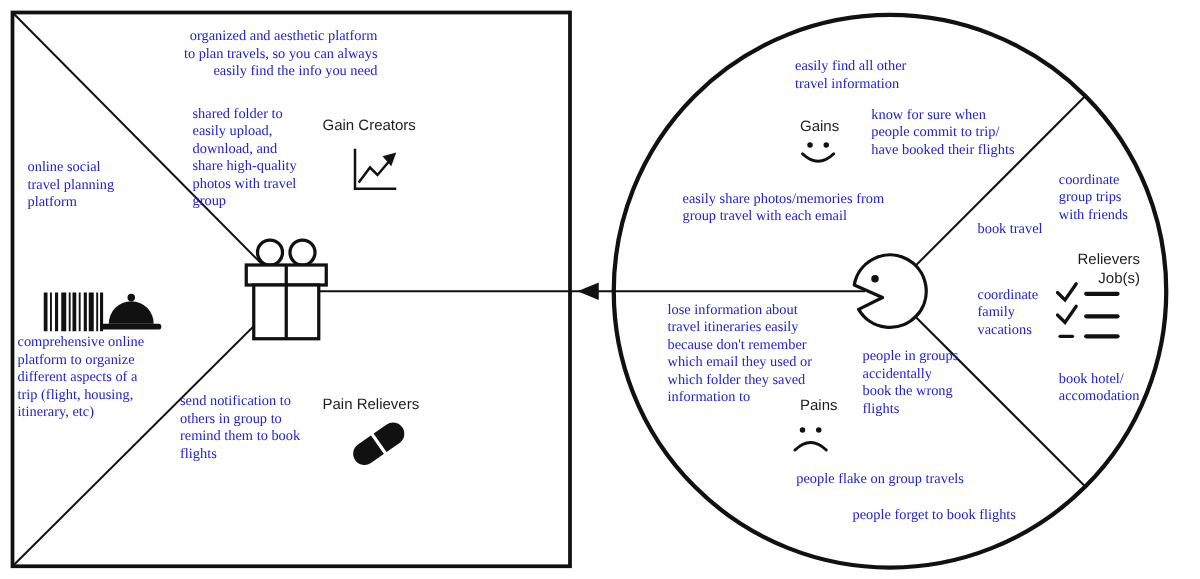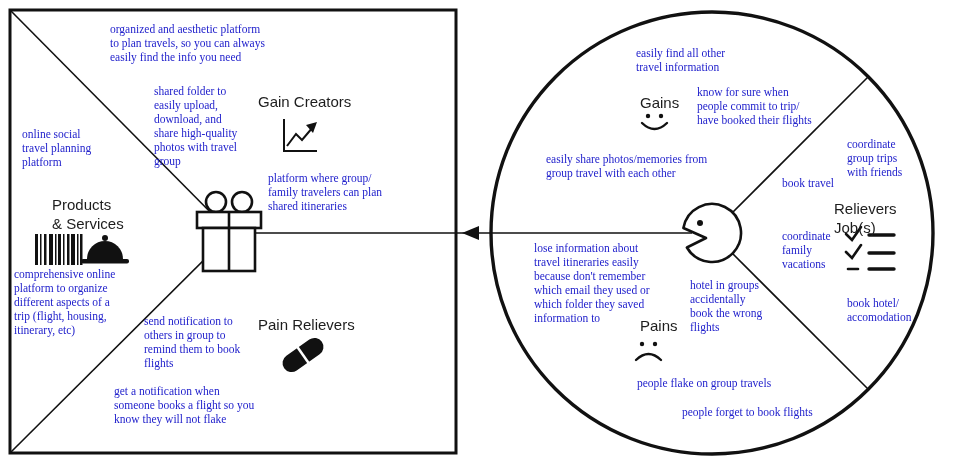--- a/index.html
+++ b/index.html
@@ -15,26 +15,26 @@
     position:absolute;
     color:#2222cc;
     font-size:11.5px;
     line-height:1.22;
     white-space:pre-line;
     font-family:"Liberation Serif", serif;
   }
   .label{
     position:absolute;
     color:#1d1d1d;
-    font-size:15px;
+    font-size:12px;
     line-height:1.25;
     white-space:pre-line;
     font-family:"Liberation Sans", sans-serif;
   }
-  .center{text-align:left;}
+  .center{text-align:right;}
 </style>
 </head>
 <body>
 
 <div id="canvas">
 
   <svg class="layer" width="960" height="463" viewBox="0 0 960 463">
 
     <g stroke="#111111" fill="none">
       <rect x="10" y="10" width="446" height="443" stroke-width="3"></rect>
@@ -122,68 +122,60 @@
   <div class="note center" style="left:110px;top:22px;width:192px">organized and aesthetic platform
 to plan travels, so you can always
 easily find the info you need</div>
   <div class="note" style="left:154px;top:84px">shared folder to
 easily upload,
 download, and
 share high-quality
 photos with travel
 group</div>
   <div class="label" style="left:258px;top:93px">Gain Creators</div>
-  <div class="note" style="left:268px;top:171px">platform where group/
-family travelers can plan
-shared itineraries</div>
   <div class="note" style="left:22px;top:127px">online social
 travel planning
 platform</div>
-  <div class="label center" style="left:52px;top:196px;width:90px">Products
-&amp; Services</div>
   <div class="note" style="left:14px;top:267px">comprehensive online
 platform to organize
 different aspects of a
 trip (flight, housing,
 itinerary, etc)</div>
   <div class="note" style="left:144px;top:314px">send notification to
 others in group to
 remind them to book
 flights</div>
   <div class="label" style="left:258px;top:316px">Pain Relievers</div>
-  <div class="note" style="left:114px;top:384px">get a notification when
-someone books a flight so you
-know they will not flake</div>
 
   <div class="note" style="left:636px;top:46px">easily find all other
 travel information</div>
   <div class="label" style="left:640px;top:94px">Gains</div>
   <div class="note" style="left:697px;top:85px">know for sure when
 people commit to trip/
 have booked their flights</div>
   <div class="note" style="left:847px;top:137px">coordinate
 group trips
 with friends</div>
   <div class="note" style="left:546px;top:152px">easily share photos/memories from
-group travel with each other</div>
+group travel with each email</div>
   <div class="note" style="left:782px;top:176px">book travel</div>
   <div class="label center" style="left:834px;top:200px;width:78px">Relievers
 Job(s)</div>
   <div class="note" style="left:782px;top:229px">coordinate
 family
 vacations</div>
   <div class="note" style="left:534px;top:241px">lose information about
 travel itineraries easily
 because don't remember
 which email they used or
 which folder they saved
 information to</div>
   <div class="note" style="left:847px;top:296px">book hotel/
 accomodation</div>
-  <div class="note" style="left:690px;top:278px">hotel in groups
+  <div class="note" style="left:690px;top:278px">people in groups
 accidentally
 book the wrong
 flights</div>
   <div class="label" style="left:640px;top:317px">Pains</div>
   <div class="note" style="left:637px;top:376px">people flake on group travels</div>
   <div class="note" style="left:682px;top:405px">people forget to book flights</div>
 
 </div>
 
 </body></html>

